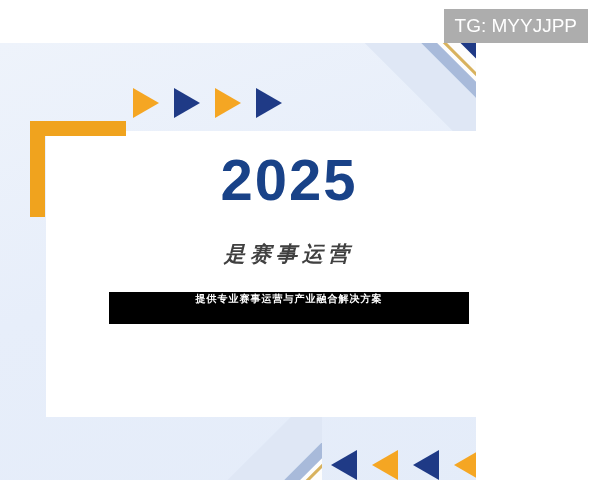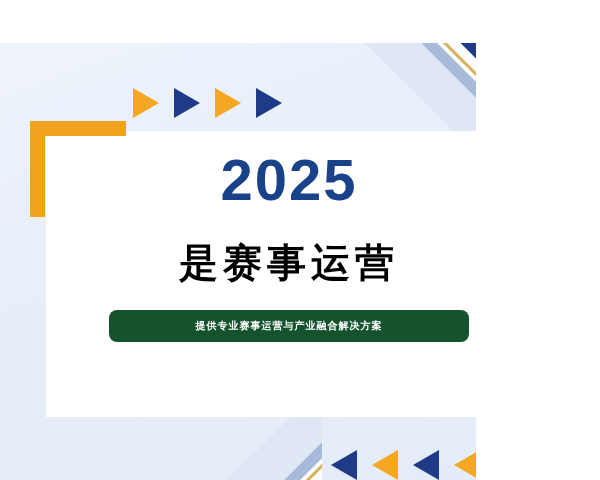--- a/index.html
+++ b/index.html
@@ -151,38 +151,38 @@
   }
   #year {
     margin-top: 20px;
     font-size: 58px;
     font-weight: 700;
     letter-spacing: 2px;
     color: #194288;
     line-height: 1;
   }
   .headline {
-    font-size: 39px;
+    font-size: 21px;
     font-weight: 700;
     letter-spacing: 5px;
-    color: #000000;
+    color: #404040;
     line-height: 1;
+    font-style: italic;
   }
   #headline-1 { margin-top: 34px; }
   #headline-2 { margin-top: 28px; }
 
   #subbanner {
     margin-top: 28px;
     width: 360px;
     height: 32px;
-    background: #14532d;
+    background: #000000;
     display: flex;
-    align-items: center;
+    align-items: flex-start;
     justify-content: center;
-    border-radius: 8px;
   }
   #subbanner-text {
     font-size: 10px;
     font-weight: 700;
     letter-spacing: 1px;
     color: #ffffff;
     white-space: nowrap;
   }
 
   
@@ -269,14 +269,15 @@
     </div>
     <div class="tri-row" id="tri-row-bottom">
       <span class="tri left navy"></span>
       <span class="tri left orange"></span>
       <span class="tri left navy"></span>
       <span class="tri left orange"></span>
     </div>
 
   </div>
 
+  <div class="watermark" id="watermark-tg">TG: MYYJJPP</div>
 
 </div>
 
 </body></html>

